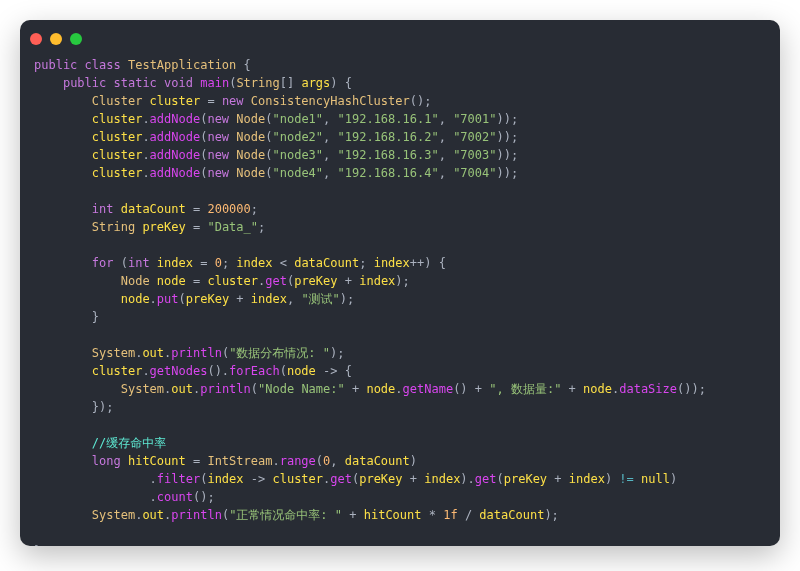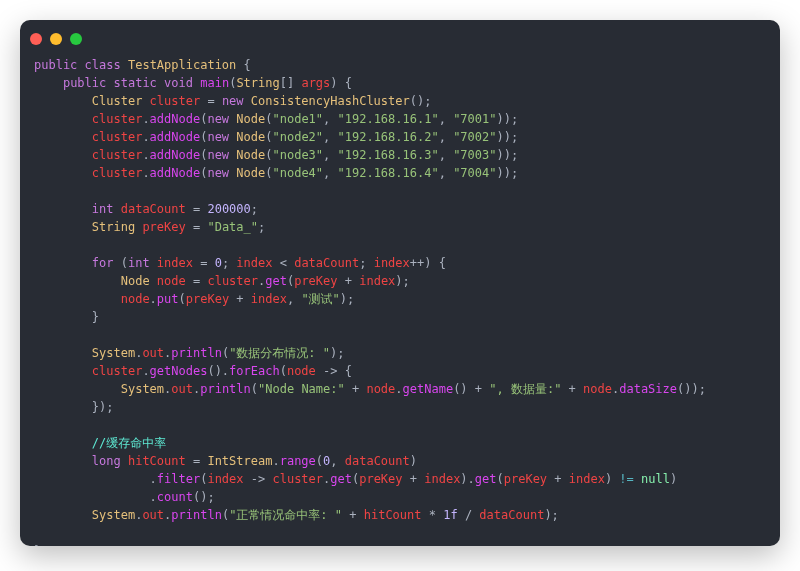--- a/index.html
+++ b/index.html
@@ -41,26 +41,26 @@
   .min     { background:#ffbd2e; }
   .max     { background:#27c93f; }
   .code-area {
     padding: 4px 14px 10px 14px;
     white-space: pre;
   }
 
   
   .kw  { color:#c678dd; }   
   .typ { color:#e5c07b; }   
-  .id  { color:#ef4444; }   
+  .id  { color:#fde047; }   
   .fn  { color:#d946ef; }   
   .str { color:#98c379; }   
-  .num { color:#c4b5fd; }   
+  .num { color:#fdba74; }   
   .op  { color:#56b6c2; }   
-  .cnst{ color:#86efac; }   
+  .cnst{ color:#fde047; }   
   .pln { color:#abb2bf; }   
   .cmt { color:#5eead4; font-style:normal; }
 </style>
 </head>
 <body>
 
 <div class="editor-window">
   <div class="titlebar">
     <div class="tl-btn close"></div>
     <div class="tl-btn min"></div>

